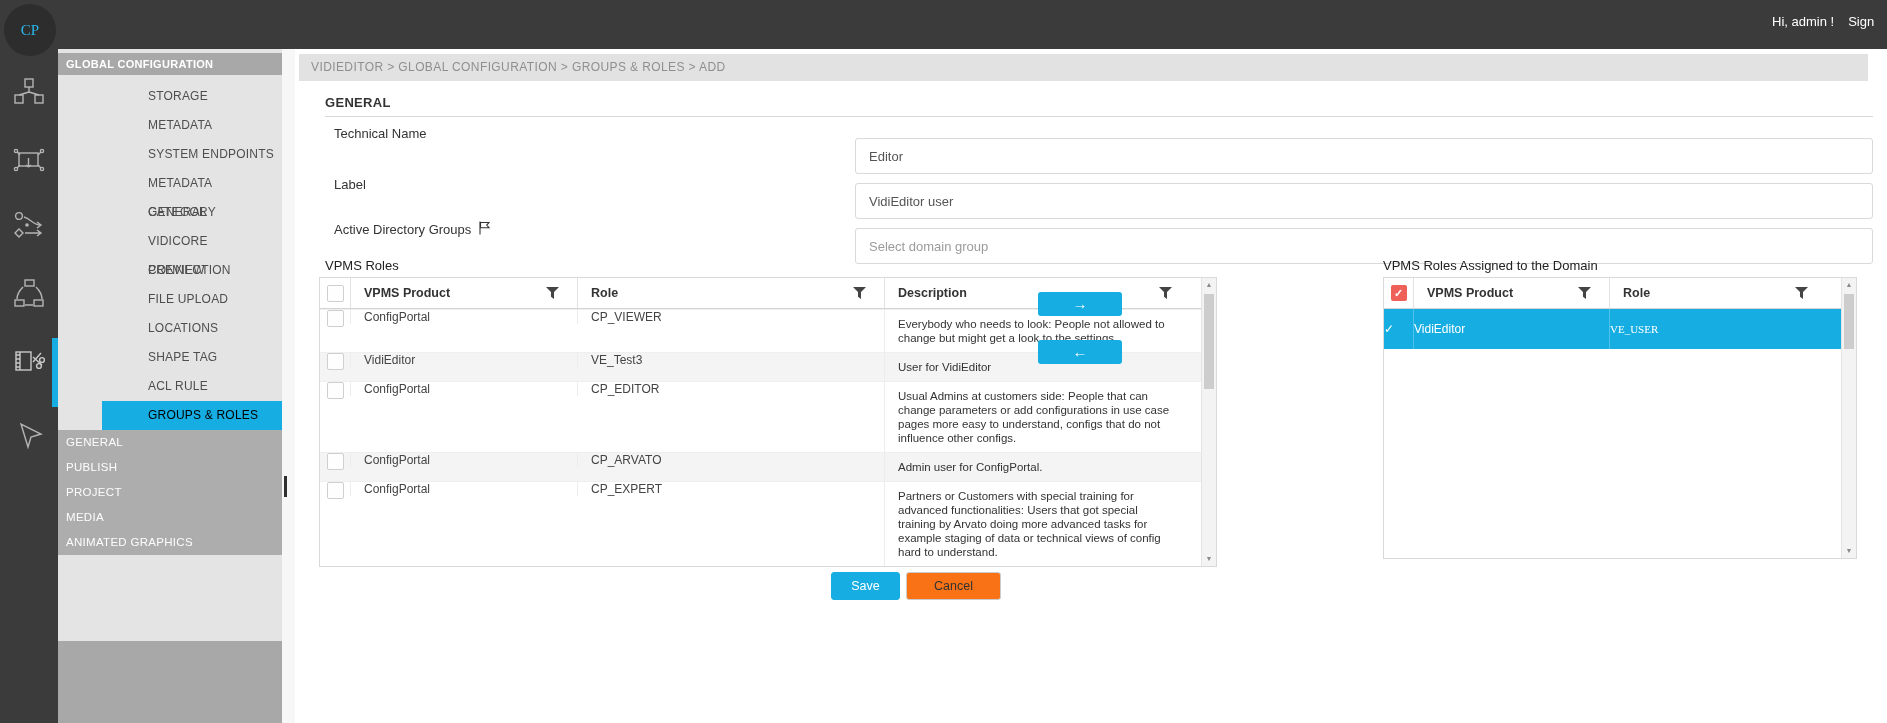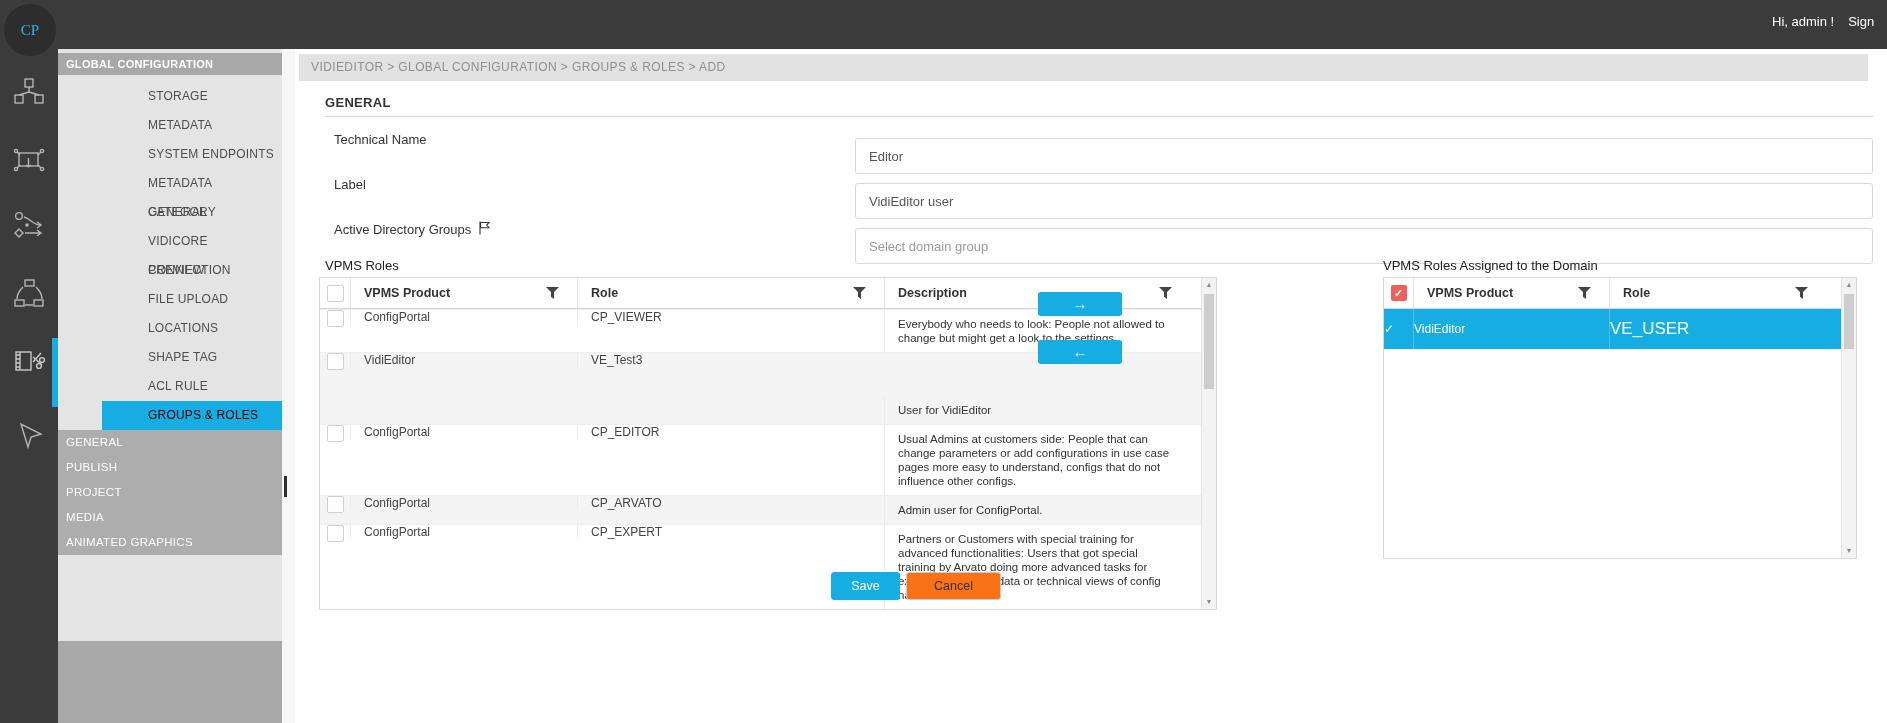--- a/index.html
+++ b/index.html
@@ -189,21 +189,21 @@
     </div>
     <div class="nav-bottom"></div>
   </div>
   <div class="edge-strip"></div>
   <div class="tick"></div>
 
   <div class="breadcrumb">VIDIEDITOR &gt; GLOBAL CONFIGURATION &gt; GROUPS &amp; ROLES &gt; ADD</div>
   <div class="section-title">GENERAL</div>
   <div class="rule"></div>
 
-  <div class="f-label" style="top:131px;justify-content:flex-end;">
+  <div class="f-label" style="top:125px;justify-content:flex-end;">
     <span>Technical Name</span>
   </div>
   <input class="f-input" style="top: 122px;" value="Editor">
 
   <div class="f-label" style="top:176px;">
     <span>Label</span>
   </div>
   <input class="f-input" style="top: 167px;" value="VidiEditor user">
 
   <div class="f-label" style="top:221px;">
@@ -257,21 +257,21 @@
       <div class="cell c1">ConfigPortal</div>
       <div class="cell c2">CP_VIEWER</div>
       <div class="cell c3 desc">Everybody who needs to look: People not allowed to change but might get a look to the settings.</div>
     </div>
     <div class="gr alt">
       <div class="cell c0">
           <span class="cb"></span>
         </div>
       <div class="cell c1">VidiEditor</div>
       <div class="cell c2">VE_Test3</div>
-      <div class="cell c3 desc" style="align-items:center !important;margin-top:43px;">User for VidiEditor</div>
+      <div class="cell c3 desc" style="align-items:center !important;">User for VidiEditor</div>
     </div>
     <div class="gr">
       <div class="cell c0">
           <span class="cb"></span>
         </div>
       <div class="cell c1">ConfigPortal</div>
       <div class="cell c2">CP_EDITOR</div>
       <div class="cell c3 desc">Usual Admins at customers side: People that can change parameters or add configurations in use case pages more easy to understand, configs that do not influence other configs.</div>
     </div>
     <div class="gr alt">
@@ -323,21 +323,21 @@
               <path d="M0 0h13l-5 5v7l-3-2.2V5z" fill="#444"></path>
             </svg>
           </span>
       </div>
     </div>
     <div class="sel-row">
       <div class="cell d0">
           <span class="check">✓</span>
         </div>
       <div class="cell d1">VidiEditor</div>
-      <div class="cell d2" style="font-size:17px;">VE_USER</div>
+      <div class="cell d2" style="font-size:11px;font-family:Liberation Serif, serif;">VE_USER</div>
     </div>
     <div class="sb sb-r">
       <div class="up">▲</div>
       <div class="thumb"></div>
       <div class="dn">▼</div>
     </div>
   </div>
 
   <div class="btn btn-save">Save</div>
   <div class="btn btn-cancel">Cancel</div>

